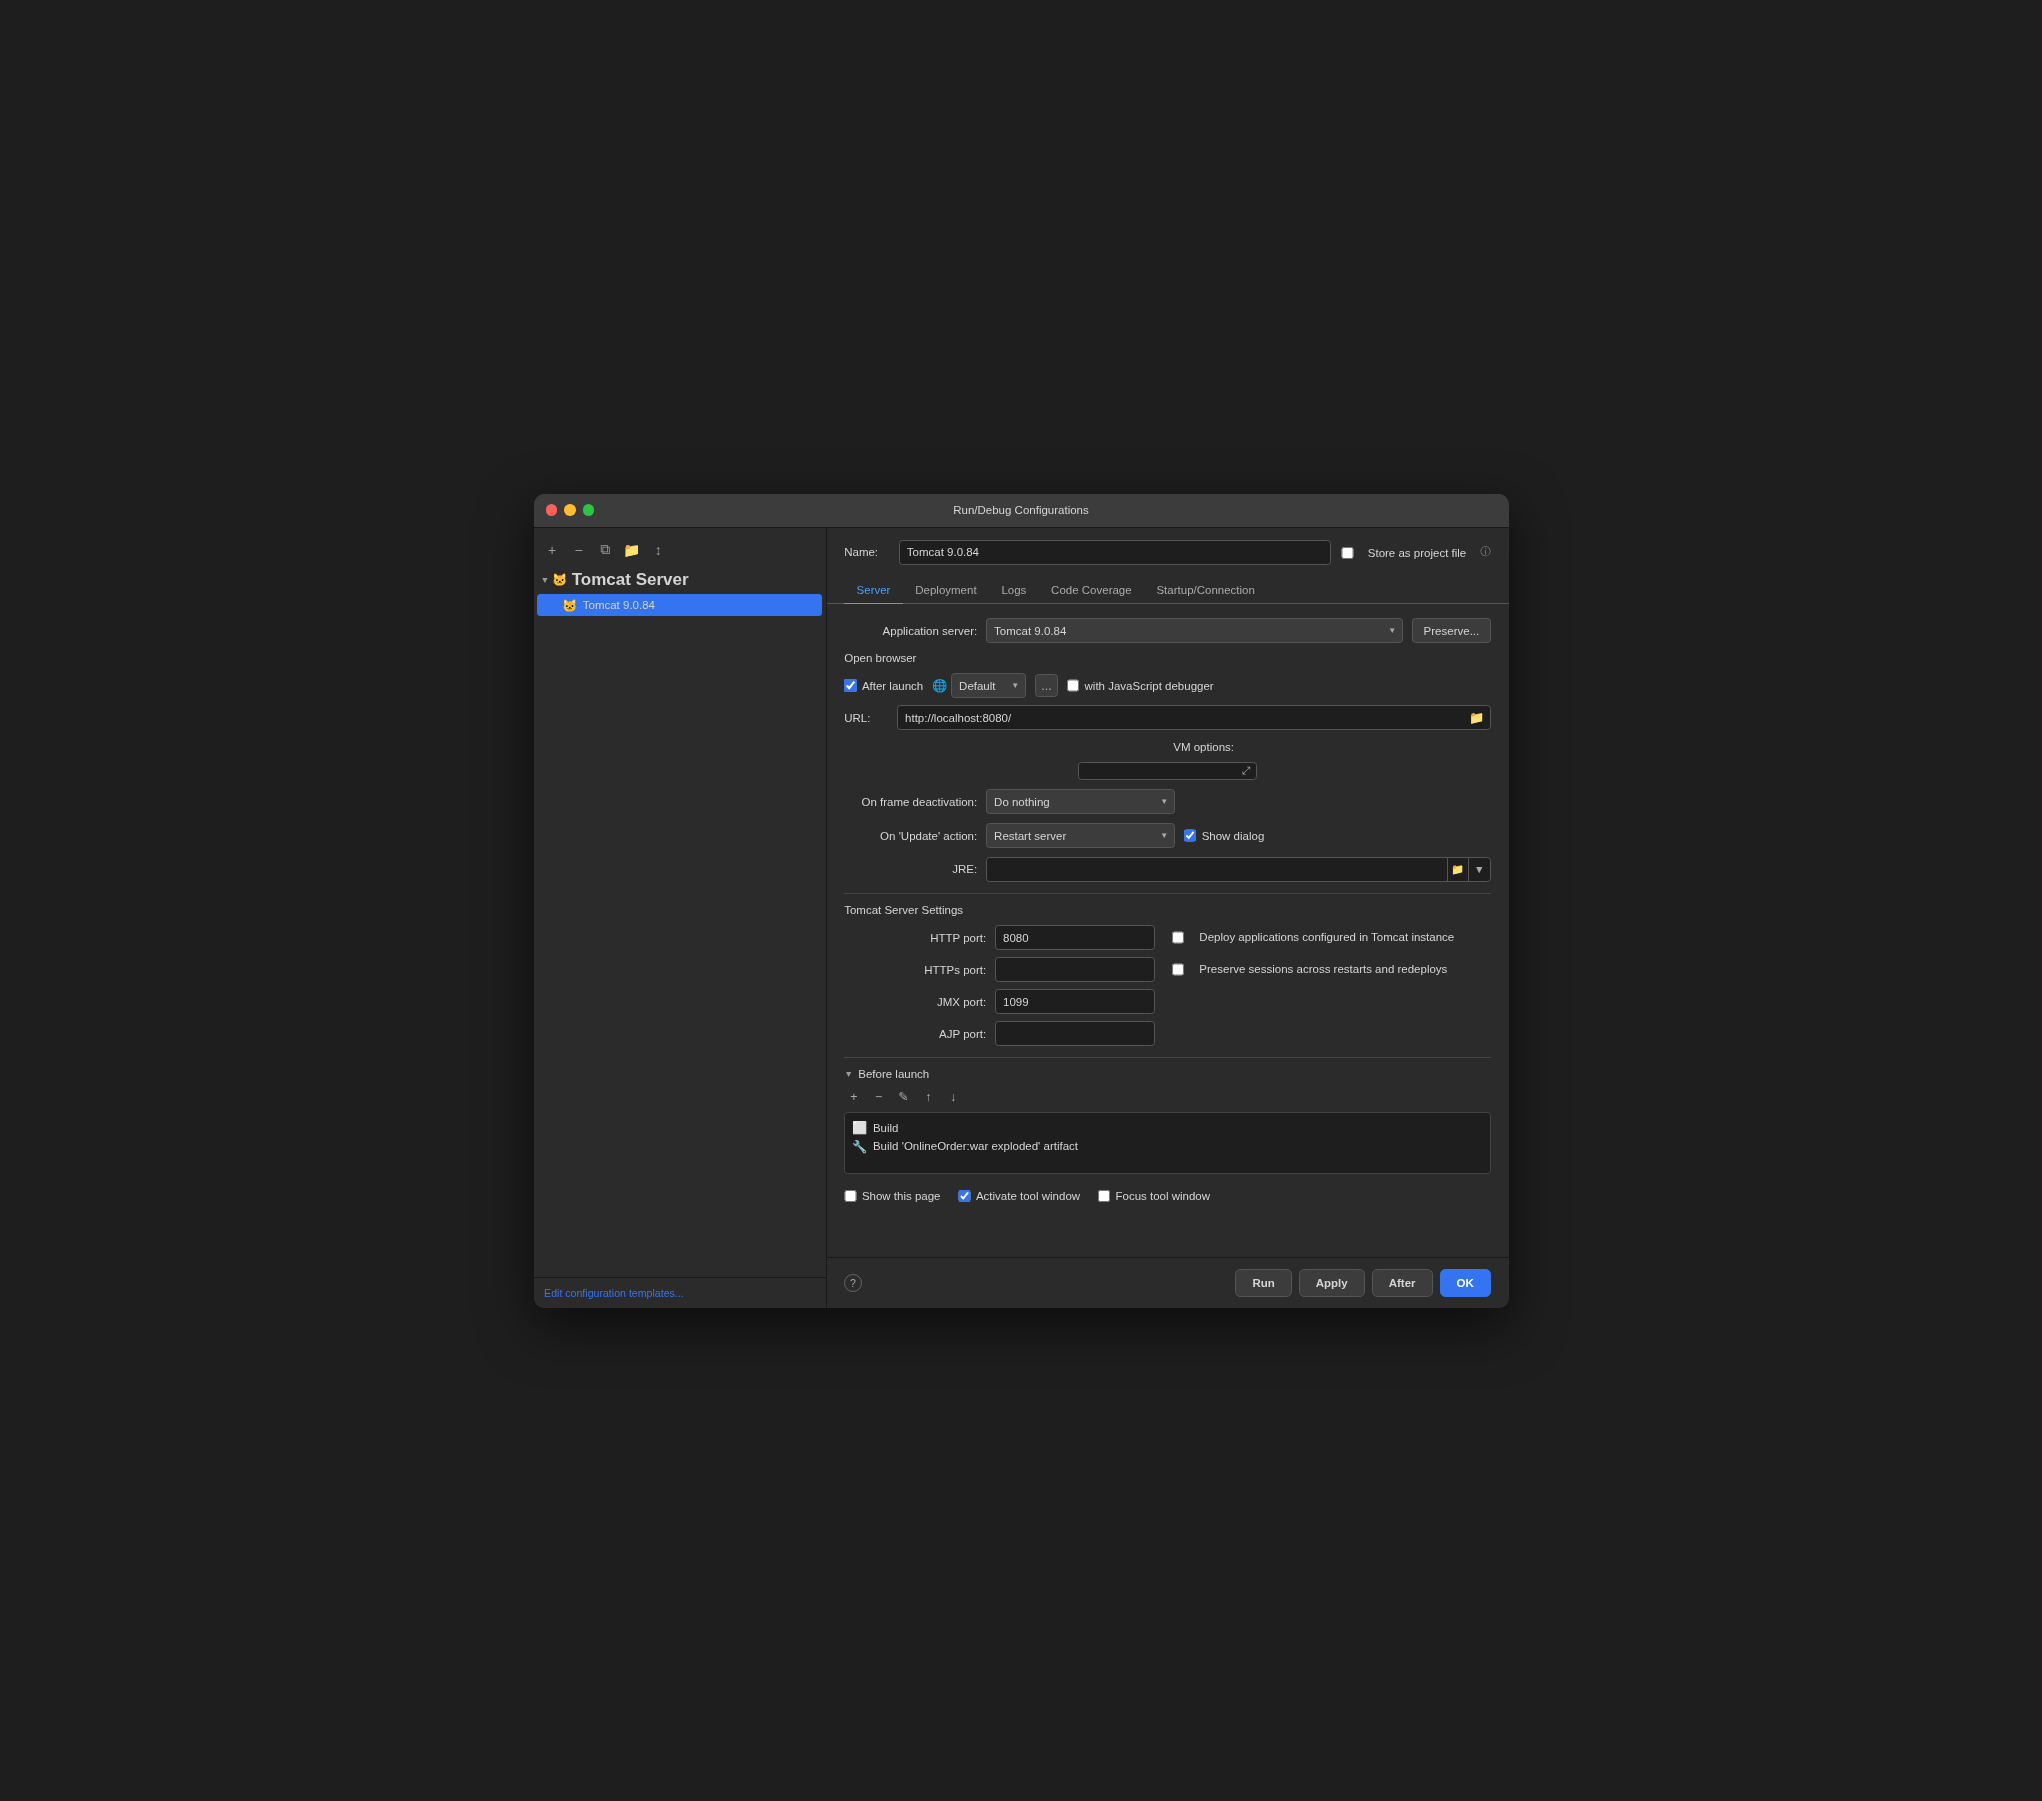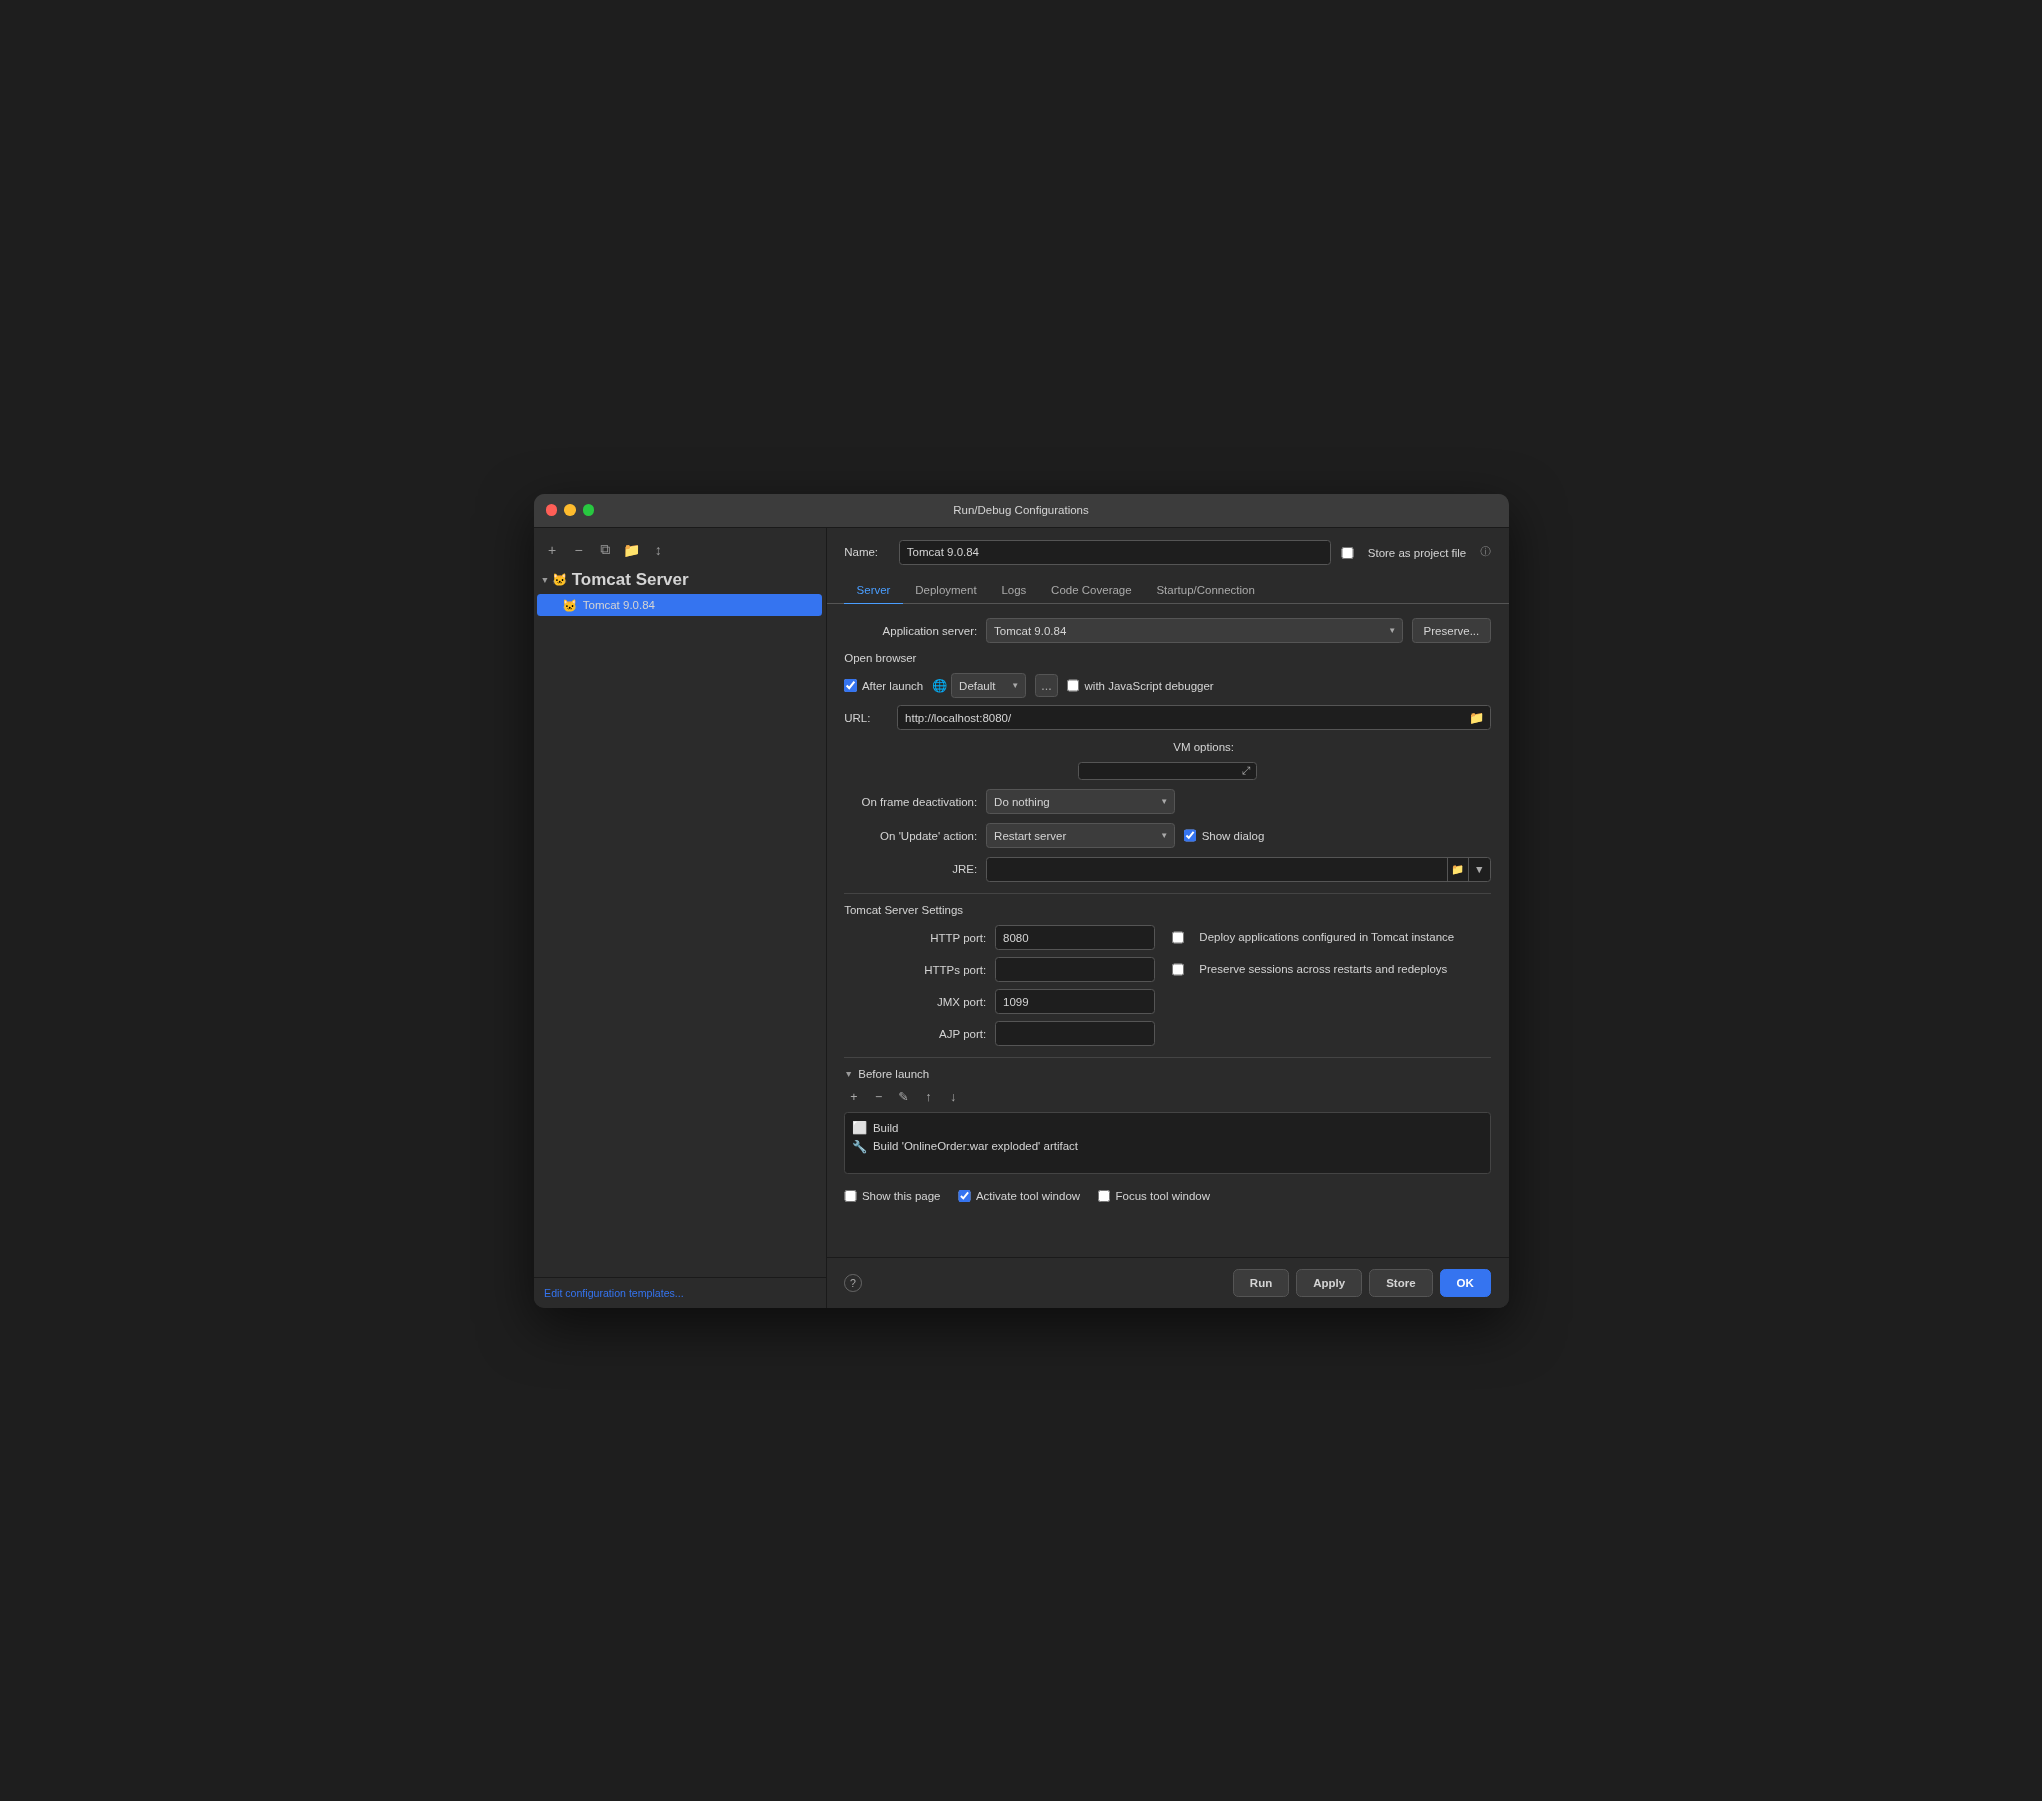--- a/index.html
+++ b/index.html
@@ -754,19 +754,19 @@
           </div>
         </div>
       </div>
 
       <div class="footer">
         <div class="footer-left">
           <div class="help-btn">?</div>
         </div>
         <button class="footer-btn">Run</button>
         <button class="footer-btn">Apply</button>
-        <button class="footer-btn">Store</button>
+        <button class="footer-btn">After</button>
         <button class="footer-btn primary">OK</button>
       </div>
     </div>
   </div>
 </div>
 
 
 </body></html>

